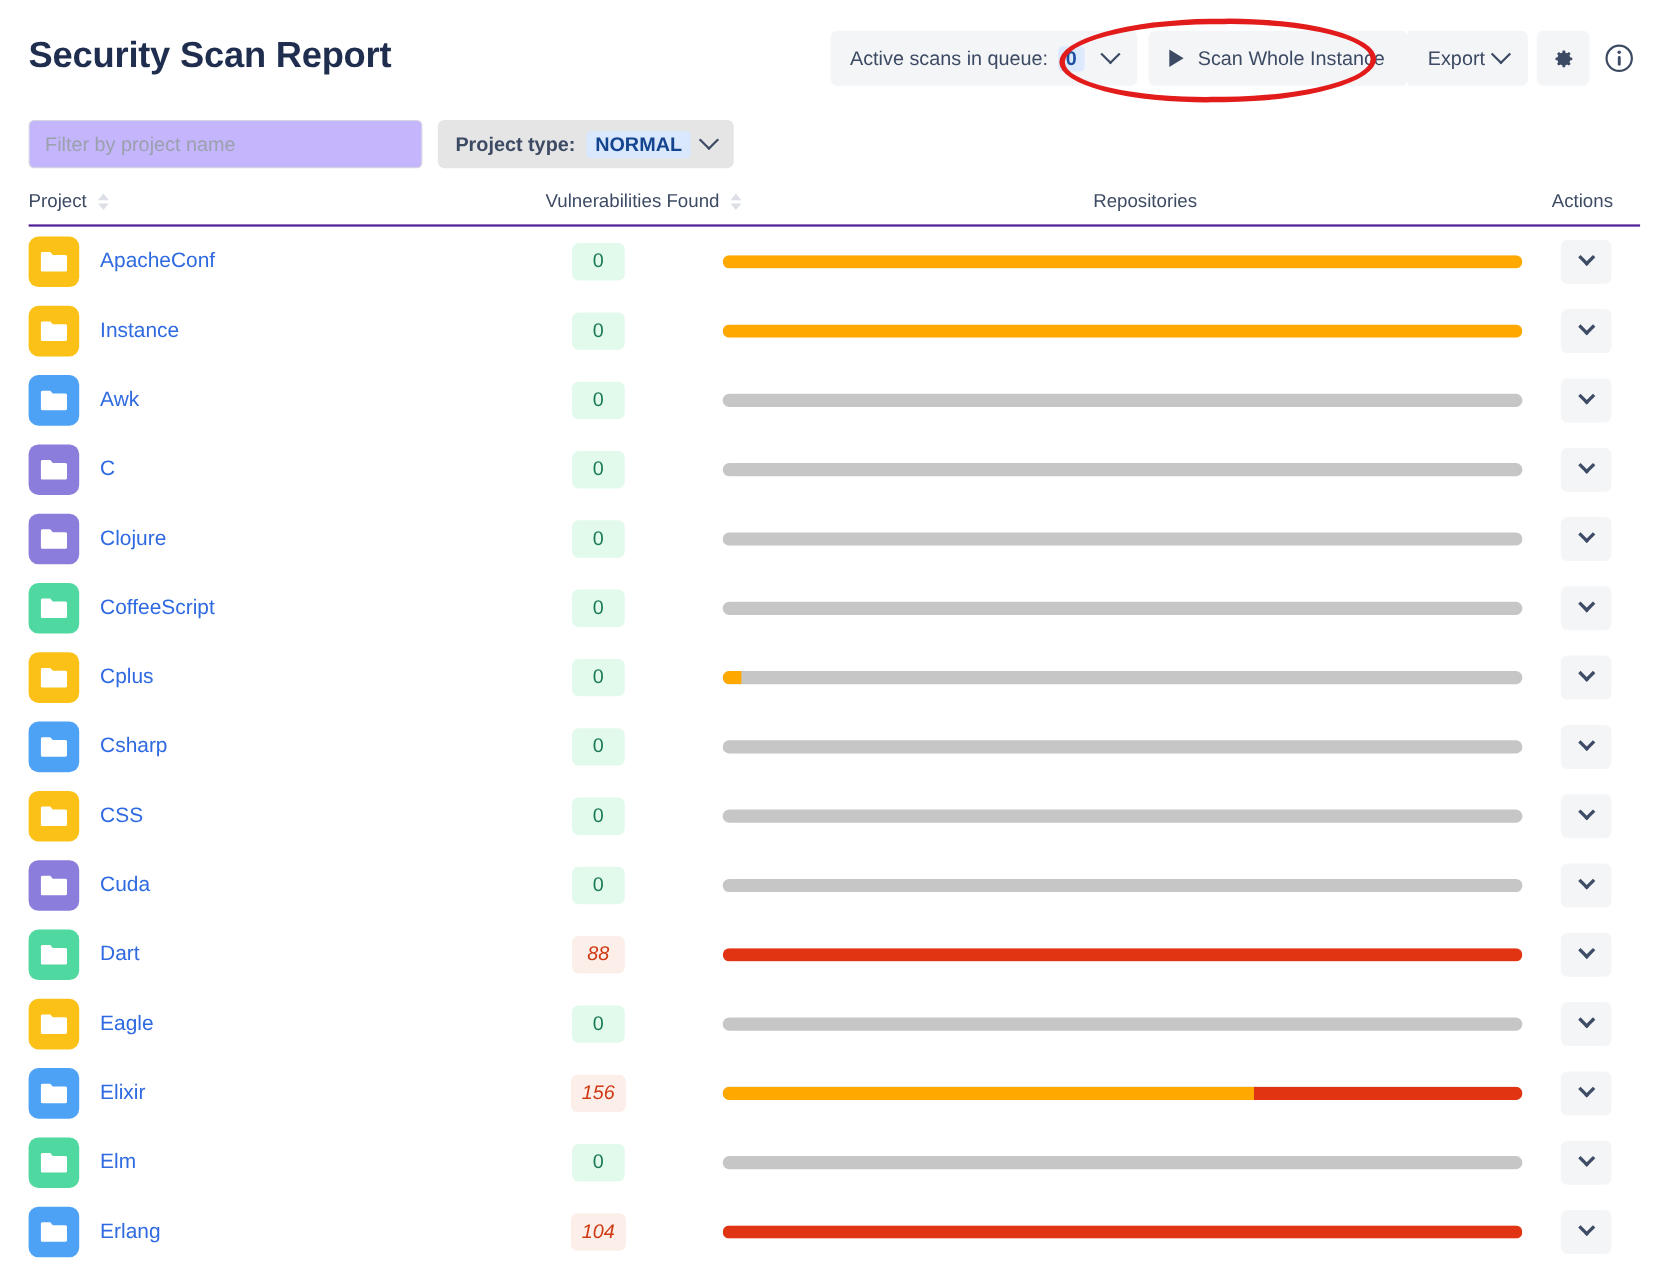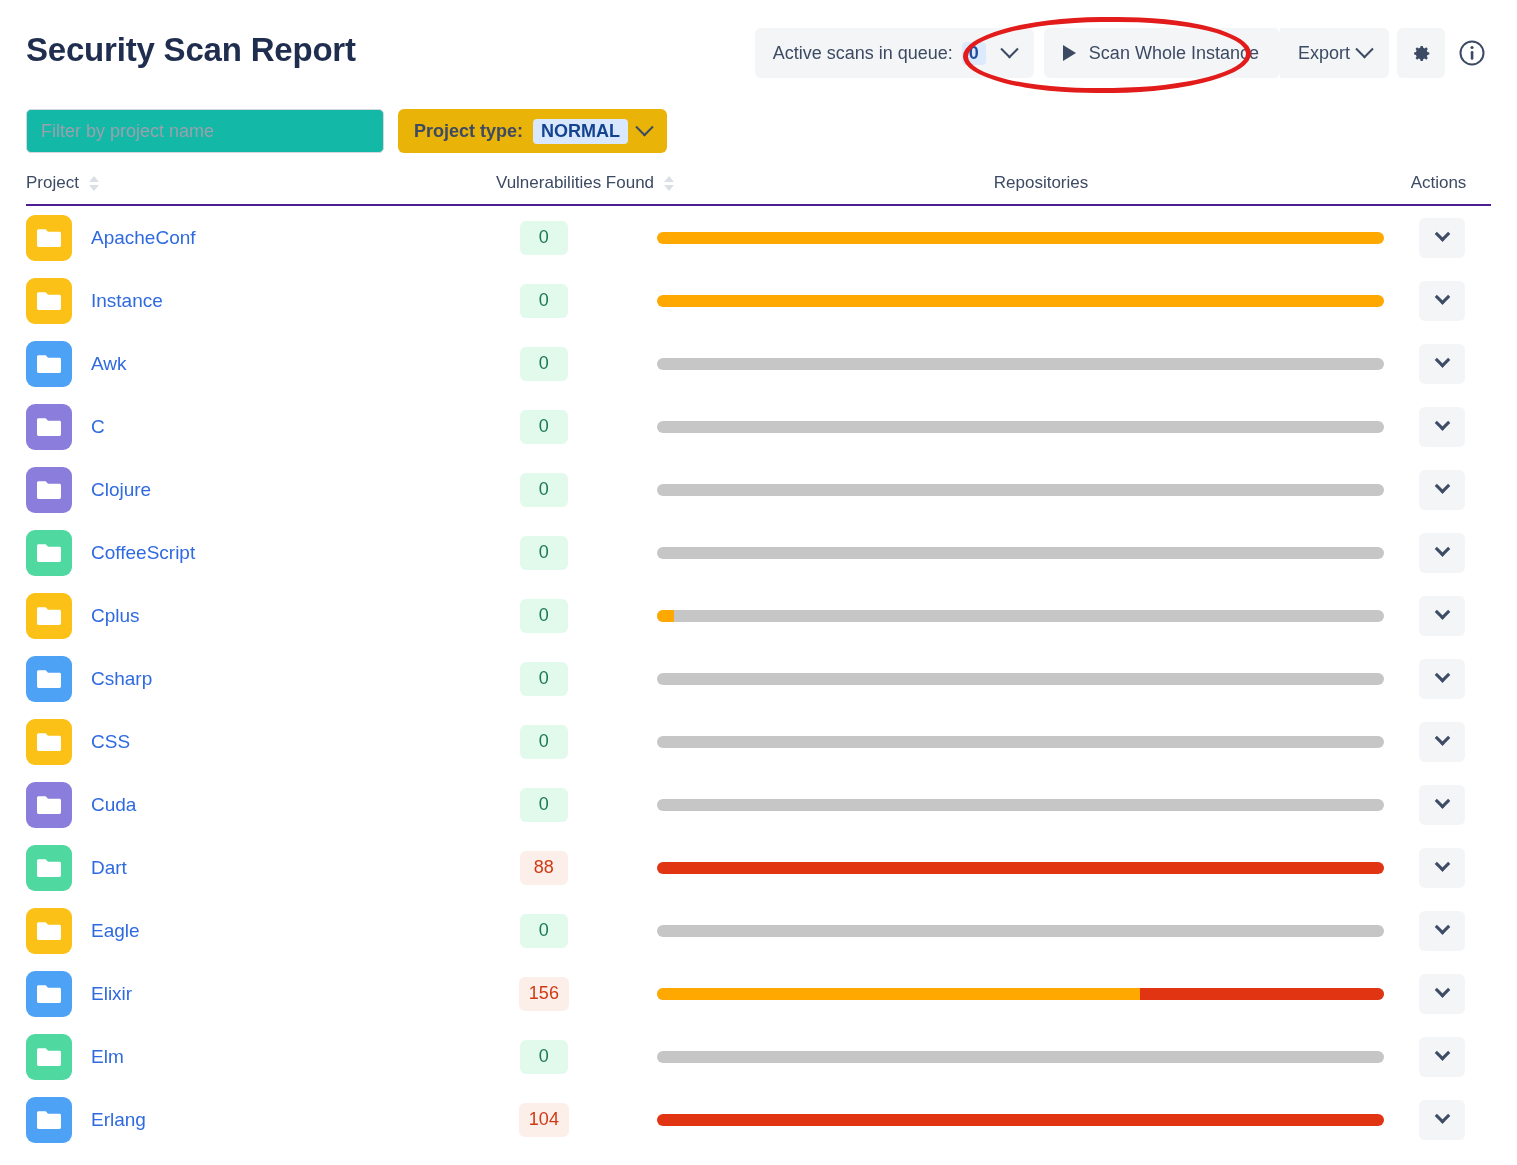--- a/index.html
+++ b/index.html
@@ -125,30 +125,30 @@
     align-items: center;
     padding: 0 26px;
     height: 62px;
     gap: 14px;
   }
   .filter-input {
     width: 358px;
     height: 44px;
     border: 1px solid #d4d8de;
     border-radius: 5px;
-    background: #14b8a6;
+    background: #c4b5fd;
     font-size: 18px;
     color: #3c4a63;
     padding: 12px 14px;
     font-family: "Liberation Sans", sans-serif;
     outline: none;
   }
   .filter-input::placeholder { color: #9aa1ad; }
   .ptype {
-    background: #eab308;
+    background: #e5e5e5;
     border-radius: 6px;
     height: 44px;
     display: flex;
     align-items: center;
     gap: 10px;
     padding: 0 16px;
     font-size: 18px;
     color: #3c4a63;
     cursor: pointer;
     user-select: none;
@@ -210,21 +210,21 @@
   .vuln-cell { width: 222px; display: flex; align-items: center; justify-content: center; }
   .badge {
     min-width: 48px;
     height: 34px;
     border-radius: 6px;
     display: flex; align-items: center; justify-content: center;
     font-size: 18px;
     padding: 0 10px;
   }
   .badge.zero { background: #e2faec; color: #1a7a53; }
-  .badge.hit  { background: #fceee9; color: #cf3a14; }
+  .badge.hit  { background: #fceee9; color: #cf3a14; font-style: italic; }
 
   .repo-cell { flex: 1; display: flex; align-items: center; padding-left: 10px; padding-right: 10px; }
   .bar {
     width: 727px;
     height: 12px;
     border-radius: 6px;
     background: #c6c6c6;
     overflow: hidden;
     display: flex;
   }

